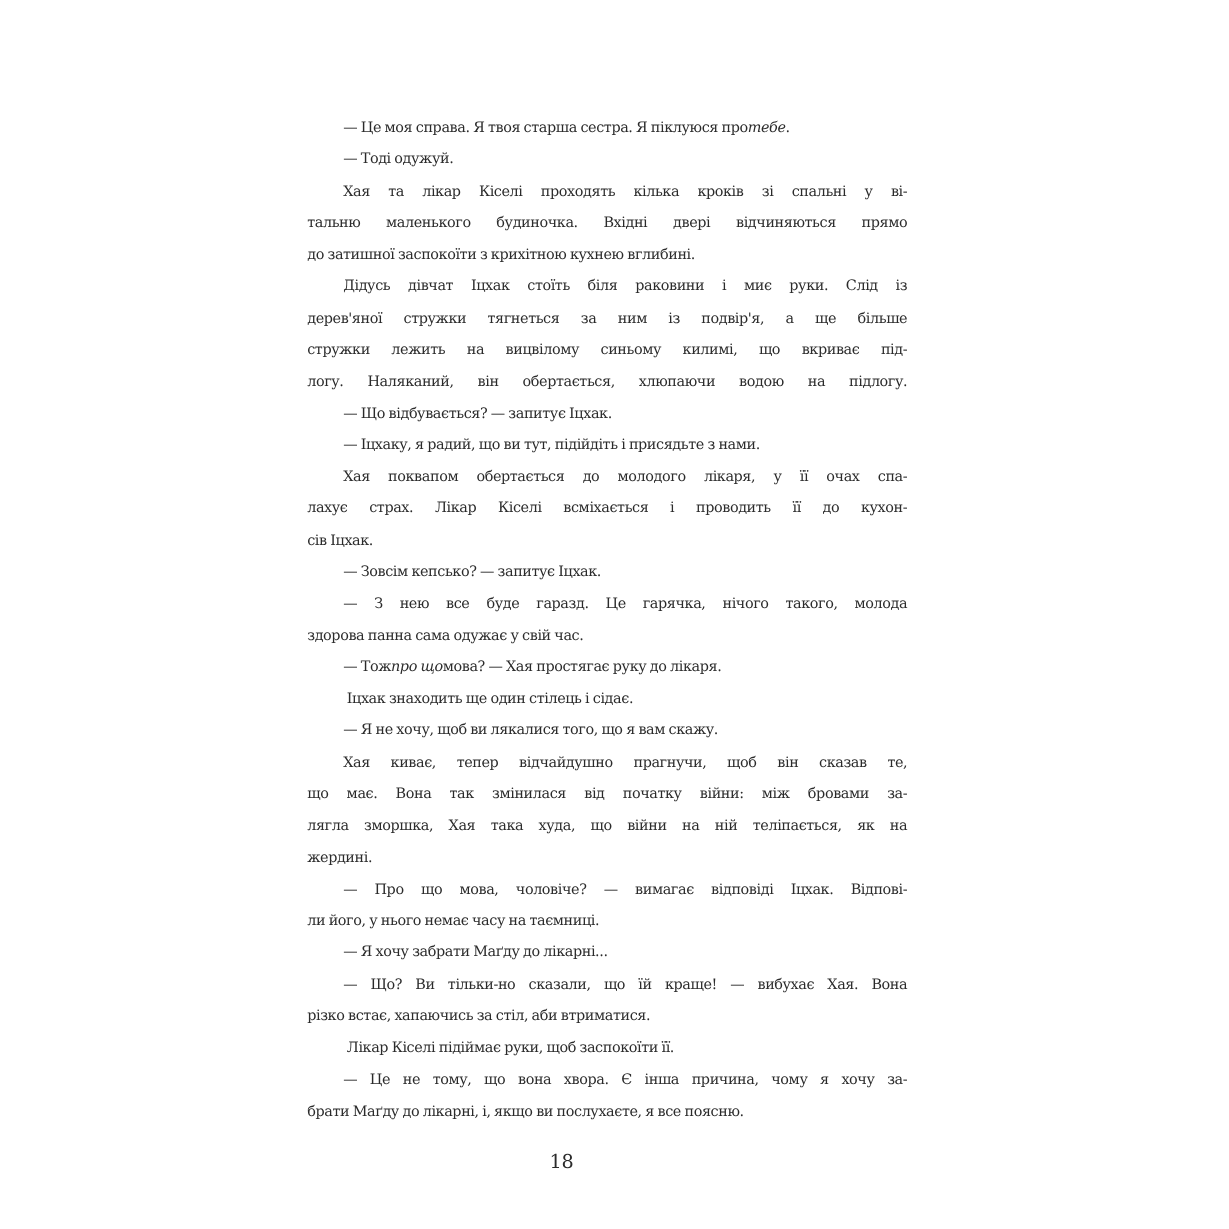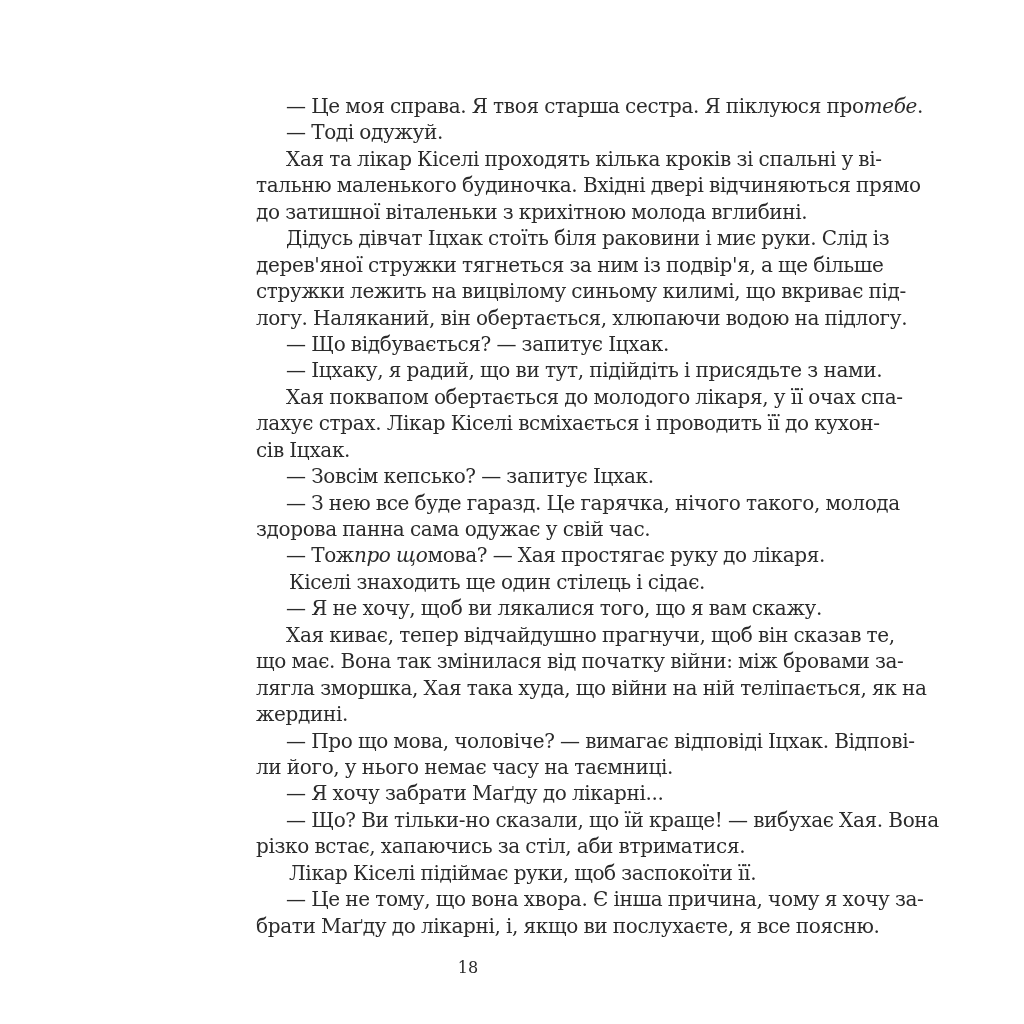--- a/index.html
+++ b/index.html
@@ -12,21 +12,21 @@
       height: 1024px;
       position: relative;
       overflow: hidden;
     }
     .page {
       position: absolute;
       left: 256px;
       top: 93px;
       width: 500px;
       font-family: "DejaVu Serif", "Liberation Serif", serif;
-      font-size: 20px;
+      font-size: 12px;
       line-height: 26.45px;
       color: #2b2b2b;
       letter-spacing: -0.35px;
       word-spacing: -0.5px;
     }
     .line {
       white-space: nowrap;
       height: 26.45px;
       display: flex;
     }
@@ -61,21 +61,21 @@
       <span>— Це моя справа. Я твоя старша сестра. Я піклуюся про </span>
       <em>тебе</em>
       <span>.</span>
     </div>
   <div class="line indent">
       <span>— Тоді одужуй.</span>
     </div>
   <div class="line indent justify">Хая та лікар Кіселі проходять кілька кроків зі спальні у ві-</div>
   <div class="line justify">тальню маленького будиночка. Вхідні двері відчиняються прямо</div>
   <div class="line">
-      <span>до затишної віталеньки з крихітною молода вглибині.</span>
+      <span>до затишної заспокоїти з крихітною кухнею вглибині.</span>
     </div>
   <div class="line indent justify">Дідусь дівчат Іцхак стоїть біля раковини і миє руки. Слід із</div>
   <div class="line justify">дерев'яної стружки тягнеться за ним із подвір'я, а ще більше</div>
   <div class="line justify">стружки лежить на вицвілому синьому килимі, що вкриває під-</div>
   <div class="line justify">логу. Наляканий, він обертається, хлюпаючи водою на підлогу.</div>
   <div class="line indent">
       <span>— Що відбувається? — запитує Іцхак.</span>
     </div>
   <div class="line indent">
       <span>— Іцхаку, я радий, що ви тут, підійдіть і присядьте з нами.</span>
@@ -91,21 +91,21 @@
   <div class="line indent justify">— З нею все буде гаразд. Це гарячка, нічого такого, молода</div>
   <div class="line">
       <span>здорова панна сама одужає у свій час.</span>
     </div>
   <div class="line indent">
       <span>— Тож </span>
       <em>про що</em>
       <span> мова? — Хая простягає руку до лікаря.</span>
     </div>
   <div class="line indent-small">
-      <span>Кіселі знаходить ще один стілець і сідає.</span>
+      <span>Іцхак знаходить ще один стілець і сідає.</span>
     </div>
   <div class="line indent">
       <span>— Я не хочу, щоб ви лякалися того, що я вам скажу.</span>
     </div>
   <div class="line indent justify">Хая киває, тепер відчайдушно прагнучи, щоб він сказав те,</div>
   <div class="line justify">що має. Вона так змінилася від початку війни: між бровами за-</div>
   <div class="line justify">лягла зморшка, Хая така худа, що війни на ній теліпається, як на</div>
   <div class="line">
       <span>жердині.</span>
     </div>

